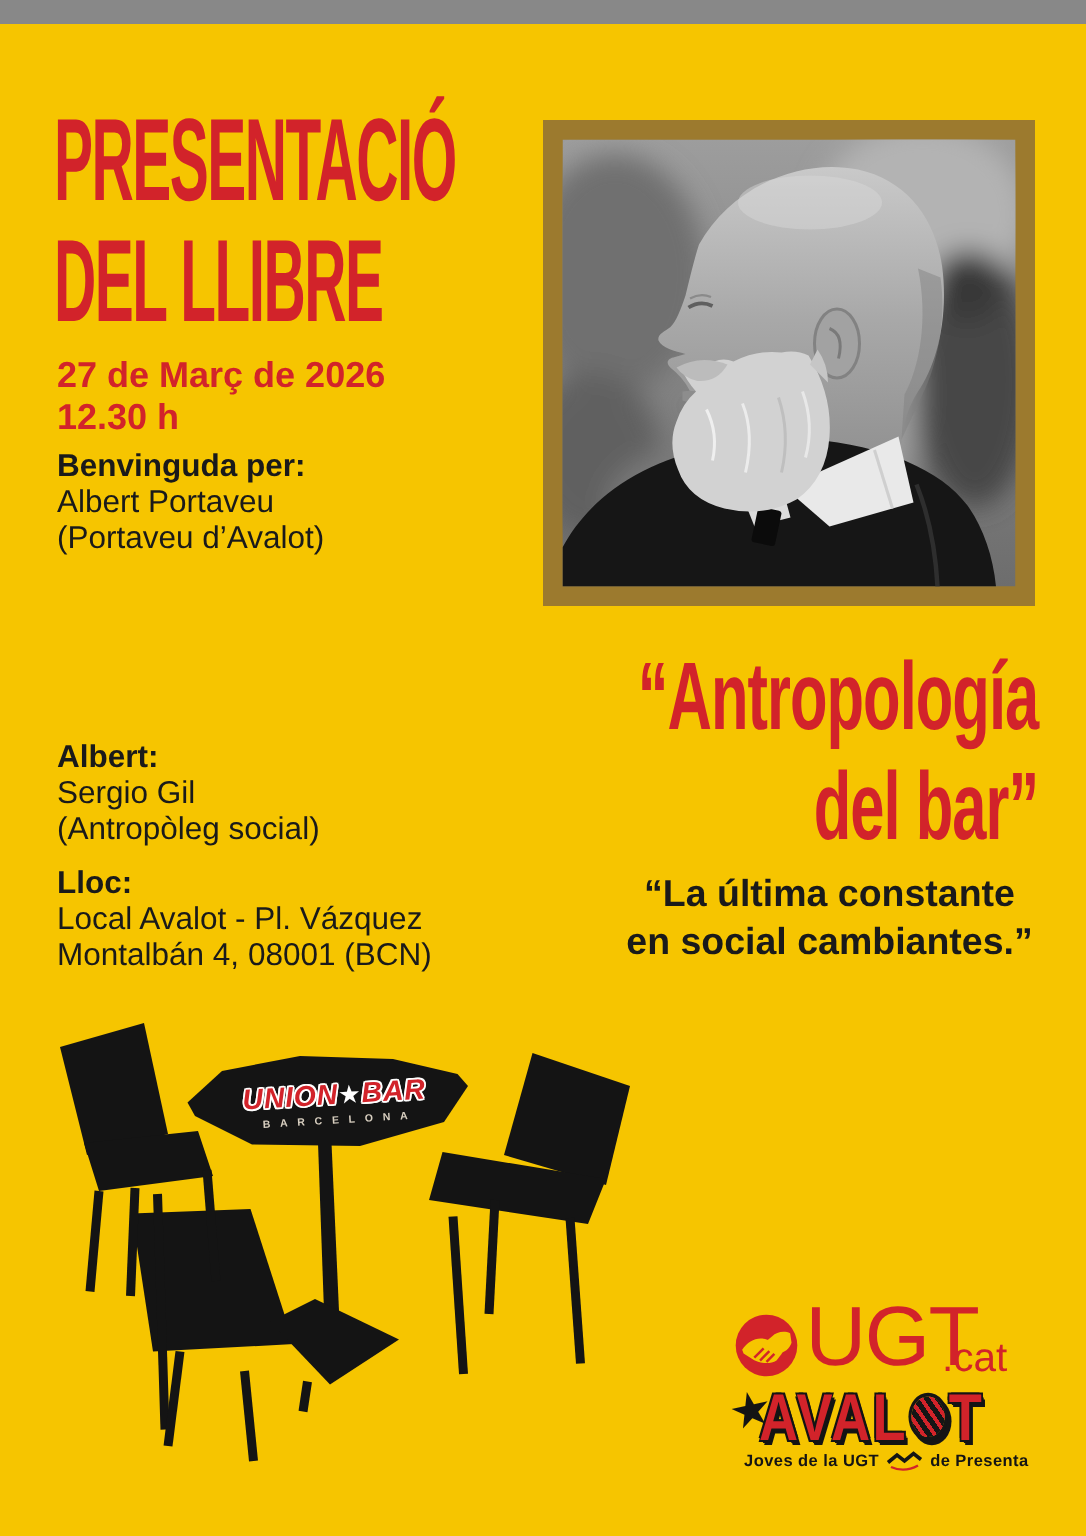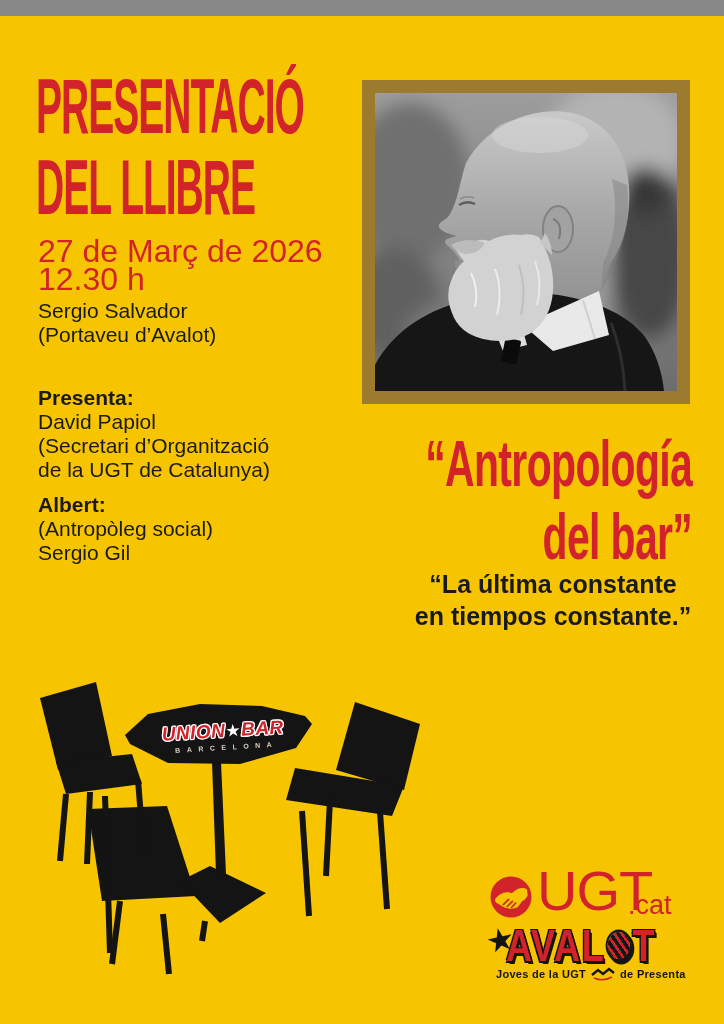--- a/index.html
+++ b/index.html
@@ -12,38 +12,38 @@
     margin:16px auto;
   }
   
   .main-title{
     position:absolute;left:36px;top:50px;color:var(--red);
     font-weight:800;font-size:78px;line-height:81px;letter-spacing:-2px;
     transform:scaleX(0.5);transform-origin:left top;white-space:nowrap;
   }
   .date-block{
     position:absolute;left:38px;top:221px;color:var(--red);
-    font-size:32px;line-height:28px;font-weight:400;
+    font-size:24px;line-height:28px;font-weight:700;
   }
   .info{position:absolute;left:38px;color:var(--ink);font-size:21px;line-height:24px;}
   .info .label{font-weight:700;}
   
   .photo-frame{
     position:absolute;left:362px;top:64px;width:328px;height:324px;
     background:var(--frame);padding:13px;box-sizing:border-box;
   }
   .photo-frame svg{display:block;width:302px;height:298px;}
   
   .book-title{
     position:absolute;right:32px;top:412px;color:var(--red);text-align:right;
     font-weight:800;font-size:64px;line-height:73px;letter-spacing:-1px;
     transform:scaleX(0.64);transform-origin:right top;white-space:nowrap;
   }
   .book-subtitle{
-    position:absolute;right:16px;top:552px;width:310px;text-align:center;
+    position:absolute;right:16px;top:564px;width:310px;text-align:center;
     color:var(--ink);font-weight:700;font-size:25px;line-height:32px;
   }
   
   .cafe{position:absolute;left:0;top:640px;width:440px;height:340px;}
   .umbrella-text{
     position:absolute;left:148px;top:704px;width:150px;text-align:center;
     transform:rotate(-3.5deg);
   }
   .ub-line1{
     font-size:19px;font-weight:800;font-style:italic;color:var(--red);
@@ -99,37 +99,37 @@
     <div>PRESENTACIÓ</div>
     <div>DEL LLIBRE</div>
   </div>
 
   <div class="date-block">
     <div>27 de Març de 2026</div>
     <div>12.30 h</div>
   </div>
 
   <div class="info" style="top:283px">
-    <div>Sergio Salvador</div>
+    <div class="label">Benvinguda per:</div>
+    <div>Albert Portaveu</div>
     <div>(Portaveu d’Avalot)</div>
   </div>
 
-  <div class="info" style="top:370px">
-    <div class="label">Presenta:</div>
-    <div>David Papiol</div>
-    <div>(Secretari d’Organització</div>
-    <div>de la UGT de Catalunya)</div>
-  </div>
 
   <div class="info" style="top:477px">
     <div class="label">Albert:</div>
+    <div>Sergio Gil</div>
     <div>(Antropòleg social)</div>
-    <div>Sergio Gil</div>
-  </div>
-
+  </div>
+
+  <div class="info" style="top:561px">
+    <div class="label">Lloc:</div>
+    <div>Local Avalot - Pl. Vázquez</div>
+    <div>Montalbán 4, 08001 (BCN)</div>
+  </div>
 
   <div class="photo-frame">
     <svg viewBox="0 0 302 298" role="img">
       <defs>
         <linearGradient id="bgg" x1="0" y1="0" x2="0" y2="1">
           <stop offset="0" stop-color="#9d9d9d"></stop>
             <stop offset="1" stop-color="#6d6d6d"></stop>
         </linearGradient>
         <linearGradient id="skin" x1="0" y1="0" x2="0" y2="1">
           <stop offset="0" stop-color="#c9c9c9"></stop>
@@ -177,21 +177,21 @@
       <path d="M 160,168 Q 168,190 162,212" stroke="#e8e8e8" stroke-width="2" fill="none"></path>
     </svg>
   </div>
 
   <div class="book-title">
     <div>“Antropología</div>
     <div>del bar”</div>
   </div>
   <div class="book-subtitle">
     <div>“La última constante</div>
-    <div>en tiempos constante.”</div>
+    <div>en social cambiantes.”</div>
   </div>
 
   <svg class="cafe" viewBox="0 640 440 340">
     <g fill="#141414" stroke="none">
       <polygon points="125,719 148,698 200,688 262,690 305,700 312,708 296,732 240,748 168,747 130,728"></polygon>
       <polygon points="212,746 221,746 226,858 216,858"></polygon>
       <polygon points="40,682 96,666 112,740 58,754"></polygon>
       <polygon points="56,746 132,738 142,768 66,778"></polygon>
       <polygon points="88,793 167,790 196,880 102,885"></polygon>
       <polygon points="180,865 210,850 266,877 220,907"></polygon>

